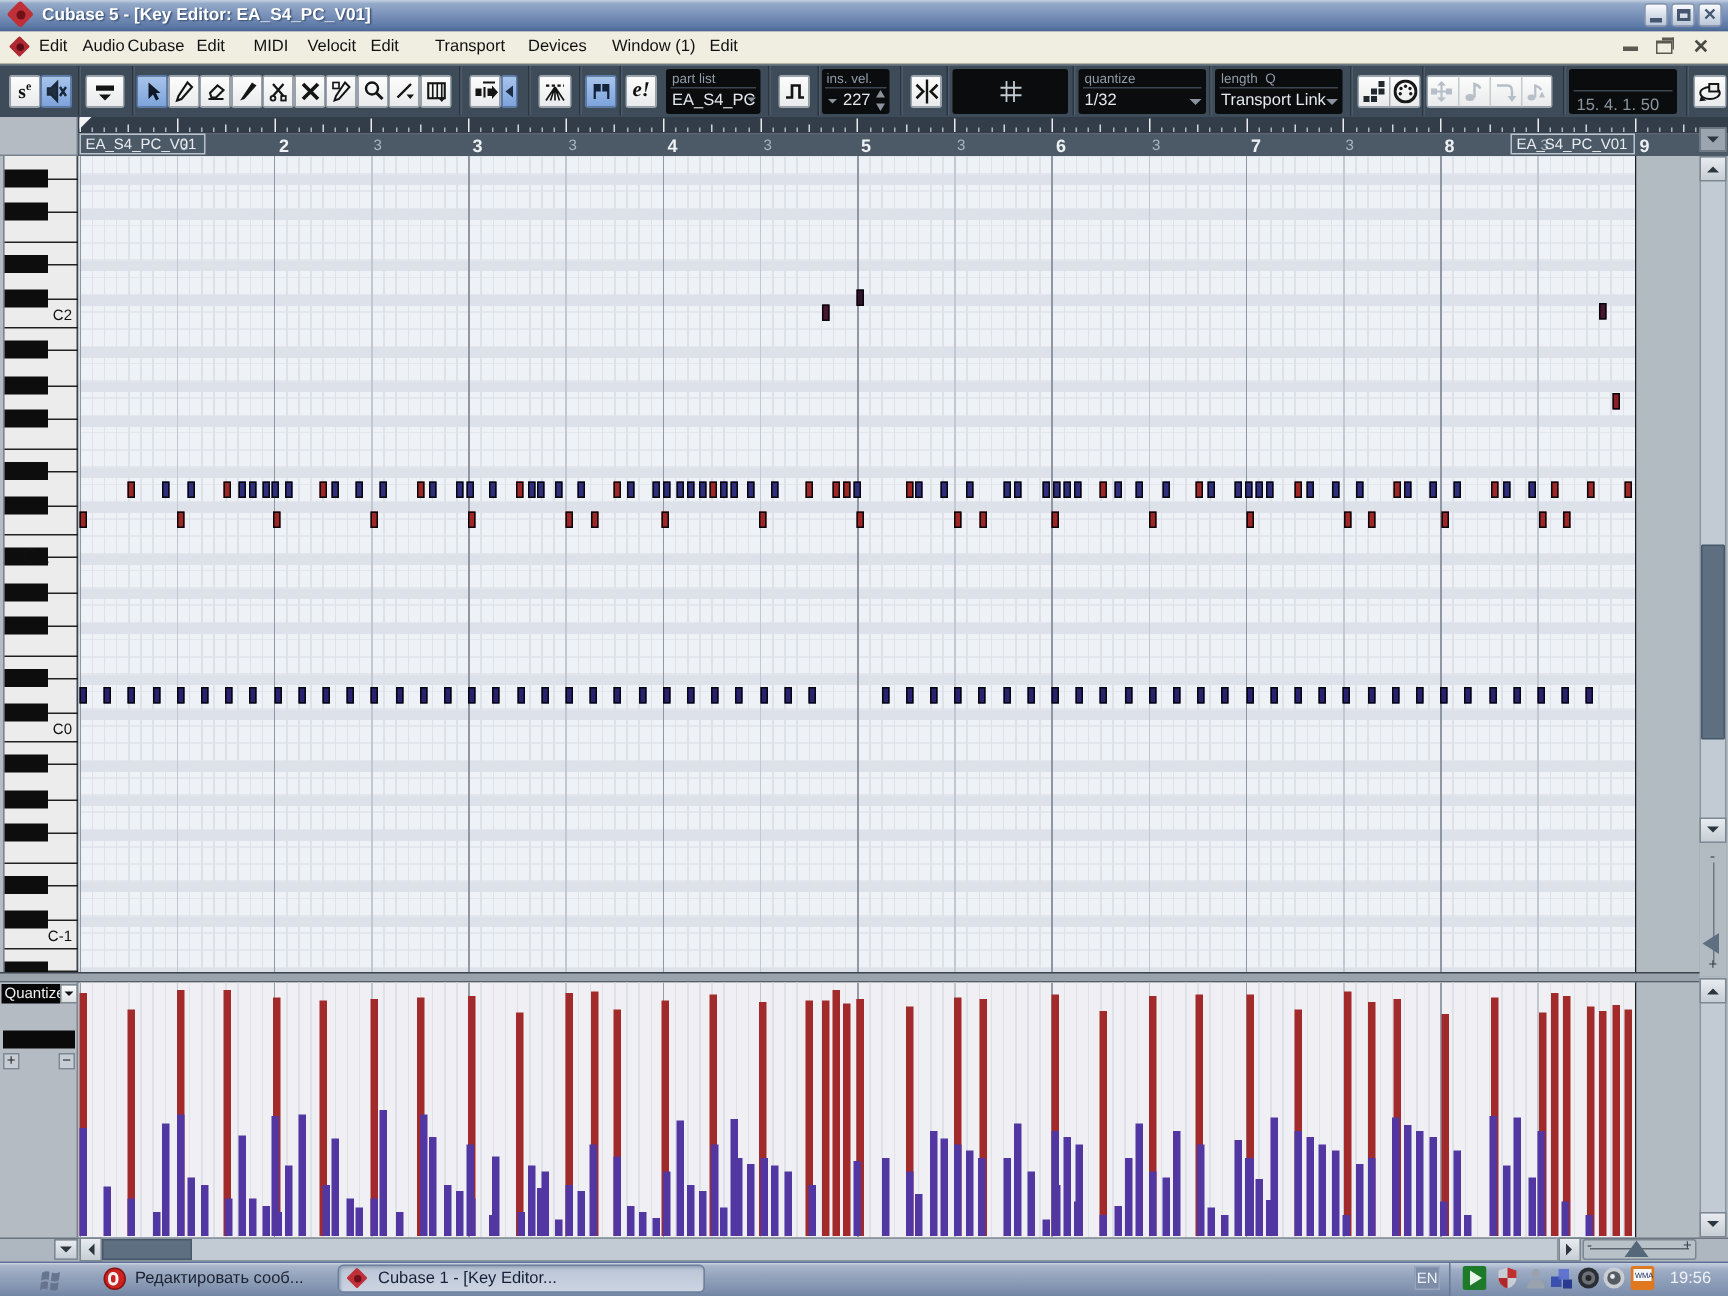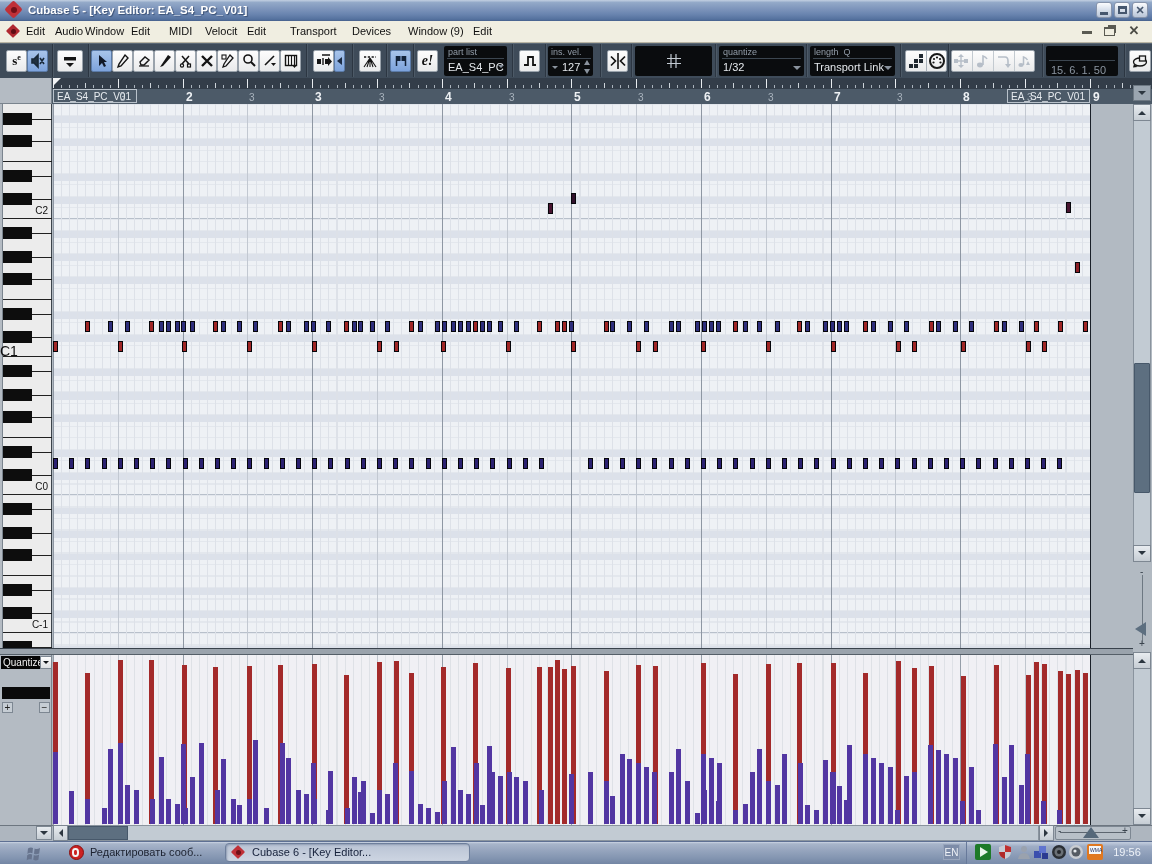--- a/index.html
+++ b/index.html
@@ -20,28 +20,28 @@
     <div style="width:9px;height:8px;border:2px solid #45566e;border-top-width:3px"></div>
   </div>
 <div style="position:absolute;left:1132px;top:2px;width:16px;height:16px;background:linear-gradient(180deg,#fbfcfe,#d7dfeb 50%,#bac6d8);border:1px solid #8794ab;border-radius:3px;display:flex;align-items:center;justify-content:center;">
     <div style="font-size:11px;font-weight:bold;color:#45566e;line-height:14px">✕</div>
   </div>
 <div style="position:absolute;left:0px;top:21px;width:1152px;height:22px;background:#f0eee1;border-bottom:1px solid #b9b5a4;"></div>
 <div style="position:absolute;left:8px;top:26px;width:10px;height:10px;background:#b02830;transform:rotate(45deg);border-radius:1px;"></div>
 <div style="position:absolute;left:11px;top:29px;width:5px;height:5px;background:#5e0d14;border-radius:50%;"></div>
 <div class="mi" style="left:26px">Edit</div>
 <div class="mi" style="left:55px">Audio</div>
-<div class="mi" style="left:85px">Window</div>
+<div class="mi" style="left:85px">Cubase</div>
 <div class="mi" style="left:131px">Edit</div>
 <div class="mi" style="left:169px">MIDI</div>
 <div class="mi" style="left:205px">Velocit</div>
 <div class="mi" style="left:247px">Edit</div>
 <div class="mi" style="left:290px">Transport</div>
 <div class="mi" style="left:352px">Devices</div>
-<div class="mi" style="left:408px">Window (9)</div>
+<div class="mi" style="left:408px">Window (1)</div>
 <div class="mi" style="left:473px">Edit</div>
 <div style="position:absolute;left:1082px;top:31px;width:10px;height:3px;background:#5a5a52;"></div>
 <div style="position:absolute;left:1104px;top:27px;width:11px;height:9px;border:1px solid #5a5a52;border-top-width:2px;"></div>
 <div style="position:absolute;left:1108px;top:25px;width:8px;height:8px;border-top:2px solid #5a5a52;border-right:1px solid #5a5a52;"></div>
 <div style="position:absolute;left:1127px;top:24px;width:14px;height:14px;color:#4a4a44;font-size:13px;font-weight:bold;line-height:14px;text-align:center;">✕</div>
 <div style="position:absolute;left:0px;top:43px;width:1152px;height:35px;background:#3e4b59;border-top:1px solid #5b6875;"></div>
 <div style="position:absolute;left:52px;top:44px;width:1px;height:33px;background:#2c3642;"></div>
 <div style="position:absolute;left:53px;top:44px;width:1px;height:33px;background:#4d5a67;"></div>
 <div style="position:absolute;left:88px;top:44px;width:1px;height:33px;background:#2c3642;"></div>
 <div style="position:absolute;left:89px;top:44px;width:1px;height:33px;background:#4d5a67;"></div>
@@ -180,21 +180,21 @@
 <div style="position:absolute;left:498px;top:65px;width:0;height:0;border:3.5px solid transparent;border-top-color:#8a939e;"></div>
 <div class="btn" style="left:519px;top:50px;width:21px;height:22px">
     <svg width="16" height="16" viewBox="0 0 16 16">
       <path d="M2 12 h4 v-8 h5 v8 h3" stroke="#141414" stroke-width="1.8" fill="none"></path>
     </svg>
   </div>
 <div style="position:absolute;left:548px;top:46px;width:45px;height:30px;background:#0a0c0e;border-radius:2px;"></div>
 <div class="lab" style="left:551px;top:48px">ins. vel.</div>
 <div style="position:absolute;left:550px;top:58px;width:41px;height:1px;background:#3c4650;"></div>
 <div style="position:absolute;left:552px;top:66px;width:0;height:0;border:3.5px solid transparent;border-top-color:#8a939e;"></div>
-<div class="val" style="left:562px;top:62px">127</div>
+<div class="val" style="left:562px;top:62px">227</div>
 <div style="position:absolute;left:584px;top:60px;width:0;height:0;border:3.5px solid transparent;border-bottom:5px solid #8a939e;border-top:0;"></div>
 <div style="position:absolute;left:584px;top:69px;width:0;height:0;border:3.5px solid transparent;border-top:5px solid #8a939e;border-bottom:0;"></div>
 <div class="btn" style="left:607px;top:50px;width:21px;height:22px">
     <svg width="16" height="18" viewBox="0 0 16 18">
       <path d="M8 1 v16" stroke="#141414" stroke-width="1.6"></path>
       <path d="M1 4.5 l4.5 4.5 -4.5 4.5 M15 4.5 l-4.5 4.5 4.5 4.5" stroke="#141414" stroke-width="1.7" fill="none"></path>
     </svg>
   </div>
 <div style="position:absolute;left:635px;top:46px;width:77px;height:30px;background:#0a0c0e;border-radius:2px;"></div>
 <div style="position:absolute;left:666px;top:53px;"><svg width="16" height="16" viewBox="0 0 16 16">
@@ -246,21 +246,21 @@
     </svg></div>
 <div style="position:absolute;left:993px;top:51px;width:1px;height:20px;background:#c3cad0;"></div>
 <div style="position:absolute;left:1016px;top:53px"><svg width="16" height="16" viewBox="0 0 16 16">
       <ellipse cx="5" cy="12" rx="2.6" ry="2" fill="#b6bec8"></ellipse>
       <path d="M7.5 12 V4 q3 1 4 3" stroke="#b6bec8" stroke-width="1.5" fill="none"></path>
       <path d="M12 8 l2 4 h-4 z" fill="#b6bec8"></path>
     </svg></div>
 <div style="position:absolute;left:1014px;top:51px;width:1px;height:20px;background:#c3cad0;"></div>
 <div style="position:absolute;left:1046px;top:46px;width:72px;height:30px;background:#0a0c0e;border-radius:2px;"></div>
 <div style="position:absolute;left:1049px;top:60px;width:66px;height:1px;background:#3c4650;"></div>
-<div style="position:absolute;left:1051px;top:64px;color:#8b95a0;font-size:11px;">15. 6. 1. 50</div>
+<div style="position:absolute;left:1051px;top:64px;color:#8b95a0;font-size:11px;">15. 4. 1. 50</div>
 <div class="btn" style="left:1129px;top:50px;width:22px;height:22px">
     <svg width="16" height="16" viewBox="0 0 16 16">
       <ellipse cx="8" cy="9" rx="6.5" ry="4" fill="none" stroke="#141414" stroke-width="1.3"></ellipse>
       <rect x="7.5" y="3" width="6" height="5" fill="#f0f0f0" stroke="#141414" stroke-width="1.3"></rect>
       <path d="M2 11 l-1 3.5 4.5 -0.5 z" fill="#141414"></path>
     </svg>
   </div>
 <div style="position:absolute;left:0px;top:78px;width:1152px;height:11px;background:#333d49;"></div>
 <div style="position:absolute;left:0px;top:89px;width:1152px;height:15px;background:#4c5a68;"></div>
 <div style="position:absolute;left:0px;top:78px;width:52px;height:26px;background:#b4bbc3;border-right:1px solid #7a848e;border-bottom:1px solid #7a848e;"></div>
@@ -467,21 +467,21 @@
 <div style="position:absolute;left:32px;top:533px;width:20px;height:1px;background:#202020;"></div>
 <div style="position:absolute;left:3px;top:549px;width:29px;height:12px;background:#0d0d0d;"></div>
 <div style="position:absolute;left:32px;top:555px;width:20px;height:1px;background:#202020;"></div>
 <div style="position:absolute;left:3px;top:584px;width:29px;height:12px;background:#0d0d0d;"></div>
 <div style="position:absolute;left:32px;top:590px;width:20px;height:1px;background:#202020;"></div>
 <div style="position:absolute;left:3px;top:607px;width:29px;height:12px;background:#0d0d0d;"></div>
 <div style="position:absolute;left:32px;top:613px;width:20px;height:1px;background:#202020;"></div>
 <div style="position:absolute;left:3px;top:641px;width:29px;height:12px;background:#0d0d0d;"></div>
 <div style="position:absolute;left:32px;top:647px;width:20px;height:1px;background:#202020;"></div>
 <div style="position:absolute;left:0;top:205px;width:48px;text-align:right;color:#101010;font-size:10px;">C2</div>
-<div style="position:absolute;left:0;top:343px;width:48px;text-align:left;color:#101010;font-size:14px;">C1</div>
+<div style="position:absolute;left:0;top:362px;width:48px;text-align:center;color:#101010;font-size:14px;">C1</div>
 <div style="position:absolute;left:0;top:481px;width:48px;text-align:right;color:#101010;font-size:10px;">C0</div>
 <div style="position:absolute;left:0;top:619px;width:48px;text-align:right;color:#101010;font-size:10px;">C-1</div>
 <div class="note" style="left:85px;top:321px;background:#a02626"></div>
 <div class="note" style="left:108px;top:321px;background:#2e2e7c"></div>
 <div class="note" style="left:125px;top:321px;background:#2e2e7c"></div>
 <div class="note" style="left:149px;top:321px;background:#a02626"></div>
 <div class="note" style="left:159px;top:321px;background:#2e2e7c"></div>
 <div class="note" style="left:166px;top:321px;background:#2e2e7c"></div>
 <div class="note" style="left:175px;top:321px;background:#2e2e7c"></div>
 <div class="note" style="left:181px;top:321px;background:#2e2e7c"></div>
@@ -846,21 +846,21 @@
         <path d="M2.2 11.2 q2.5 -1.8 5 -0.6 l-0.6 5 q-2.4 -1 -4.9 0.6 z"></path>
         <path d="M8.8 11 q2.5 1.2 5.3 -0.4 l-0.7 5.2 q-2.6 1.2 -5.1 0 z"></path>
       </g>
     </svg></div>
 <div style="position:absolute;left:69px;top:845px;width:15px;height:15px;background:#cc2222;border-radius:50%;border:1px solid #881111;"></div>
 <div style="position:absolute;left:72px;top:848px;width:7px;height:9px;border:2px solid #f4f4f4;border-radius:45%;"></div>
 <div style="position:absolute;left:90px;top:845px;width:130px;height:15px;color:#1c2230;font-size:11px;line-height:15px;white-space:nowrap;">Редактировать сооб...</div>
 <div style="position:absolute;left:225px;top:843px;width:245px;height:19px;background:linear-gradient(180deg,#b9c3d4,#cdd5e2);border:1px solid #6e7f9c;border-radius:4px;box-shadow:inset 1px 1px 2px #8d9bb2;"></div>
 <div style="position:absolute;left:233px;top:847px;width:10px;height:10px;background:#c03038;transform:rotate(45deg);border-radius:1px;"></div>
 <div style="position:absolute;left:236px;top:850px;width:5px;height:5px;background:#701018;border-radius:50%;"></div>
-<div style="position:absolute;left:252px;top:845px;width:210px;height:15px;color:#15203a;font-size:11px;line-height:15px;white-space:nowrap;">Cubase 6 - [Key Editor...</div>
+<div style="position:absolute;left:252px;top:845px;width:210px;height:15px;color:#15203a;font-size:11px;line-height:15px;white-space:nowrap;">Cubase 1 - [Key Editor...</div>
 <div style="position:absolute;left:943px;top:844px;width:17px;height:16px;background:#7d8ca8;border:1px solid #98a5bc;color:#f0f3f8;font-size:10px;line-height:16px;text-align:center;">EN</div>
 <div style="position:absolute;left:966px;top:842px;width:186px;height:22px;border-left:1px solid #67799a;background:linear-gradient(180deg,#c4cedf 0%,#9fadc5 20%,#8b9cb7 60%,#7a8dab 100%);"></div>
 <div style="position:absolute;left:975px;top:844px;"><svg width="16" height="16">
       <rect width="16" height="16" rx="2" fill="#1d7a28"></rect>
       <path d="M5 3 l8 5 -8 5 z" fill="#eaf5ea"></path>
     </svg></div>
 <div style="position:absolute;left:997px;top:844px;"><svg width="16" height="16">
       <path d="M8 1 l6 2 v5 q0 5 -6 7 q-6 -2 -6 -7 V3 z" fill="#c8ccd4"></path>
       <path d="M8 1 l6 2 v5 h-6 z" fill="#c03030"></path>
       <path d="M2 8 q0 5 6 7 v-7 z" fill="#b02828"></path>

